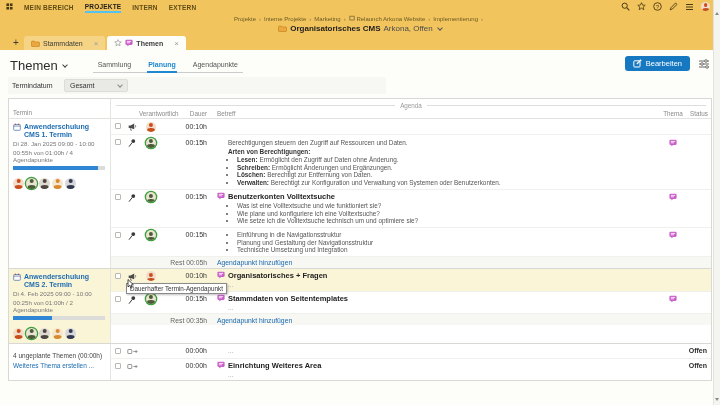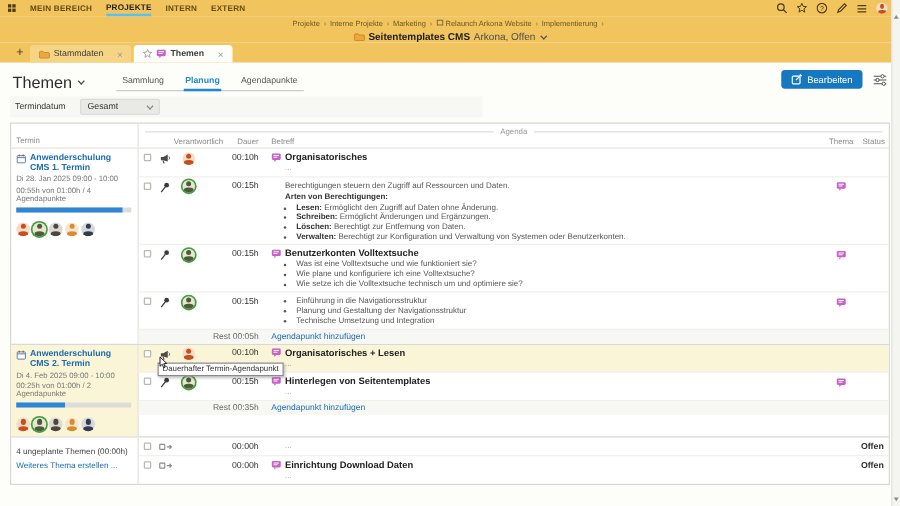--- a/index.html
+++ b/index.html
@@ -175,21 +175,21 @@
             <rect x="0.8" y="1.2" width="4.4" height="3.8" fill="none" stroke="#7a6a3a" stroke-width="0.8"></rect>
           </svg>
         </span> <span class="crumb">Relaunch Arkona Website</span><span class="sep">›</span><span class="crumb">Implementierung</span><span class="sep">›</span>
     </div>
     <div class="ctx-title">
       <span class="ic">
           <svg width="9" height="7" viewBox="0 0 9 7">
             <path d="M0.5 1.8 C0.5 1.4 0.8 1.1 1.2 1.1 H3.4 L4.2 2 H7.8 C8.2 2 8.5 2.3 8.5 2.7 V5.8 C8.5 6.2 8.2 6.5 7.8 6.5 H1.2 C0.8 6.5 0.5 6.2 0.5 5.8 Z" fill="#eba83f" stroke="#c07c1a" stroke-width="0.6"></path>
           </svg>
         </span>
-      <b>Seitentemplates CMS</b>
+      <b>Organisatorisches CMS</b>
       <span>Arkona, Offen</span>
       <span class="chev"></span>
     </div>
   </div>
 
   <div class="tabbar">
     <span class="newtab">+</span>
     <span class="tab">
       <span class="ic">
           <svg width="9" height="7" viewBox="0 0 9 7">
@@ -317,33 +317,20 @@
                       <path d="M3.4 6.4 L4.3 8.8" stroke="#4a4a4a" stroke-width="0.9" fill="none"></path>
                       <path d="M8.1 3.1 C8.9 3.7 8.9 5 8.1 5.6" stroke="#4a4a4a" stroke-width="0.7" fill="none"></path>
                     </svg>
                   </span>
                 </span>
       <span class="avcell">
                   <span class="avatar" style="--bg:#f3ddc9;--fg:#c94e1e;width:10px;height:10px"></span>
                 </span>
       <span class="dauer">00:10h</span>
       <span></span>
-      <div class="betreff">
-                  <div class="title-line">
-                    <span class="ic">
-                      <svg width="8" height="8" viewBox="0 0 8 8">
-                        <rect x="0.4" y="0.7" width="7.2" height="5.2" rx="1.1" fill="#c95fc9"></rect>
-                        <path d="M1.8 2.4 H6.2 M1.8 3.8 H5" stroke="#fff" stroke-width="0.8"></path>
-                        <path d="M2.4 5.9 L2.4 7.5 L4.1 5.9 Z" fill="#c95fc9"></path>
-                      </svg>
-                    </span>
-                    <b>Organisatorisches</b>
-                  </div>
-                  <div class="sub">...</div>
-                </div>
       <span class="themacell"></span>
       <span class="statuscell"></span>
 
     </div>
               <div class="row grid">
       <span>
                   <span class="cb"></span>
                 </span>
       <span class="typecell">
                   <span class="ic">
@@ -514,21 +501,21 @@
       <span></span>
       <div class="betreff">
                   <div class="title-line">
                     <span class="ic">
                       <svg width="8" height="8" viewBox="0 0 8 8">
                         <rect x="0.4" y="0.7" width="7.2" height="5.2" rx="1.1" fill="#c95fc9"></rect>
                         <path d="M1.8 2.4 H6.2 M1.8 3.8 H5" stroke="#fff" stroke-width="0.8"></path>
                         <path d="M2.4 5.9 L2.4 7.5 L4.1 5.9 Z" fill="#c95fc9"></path>
                       </svg>
                     </span>
-                    <b>Organisatorisches + Lesen</b>
+                    <b>Organisatorisches + Fragen</b>
                   </div>
                   <div class="sub">...</div>
                 </div>
       <span class="themacell"></span>
       <span class="statuscell"></span>
       <span class="cursorpt"><svg width="8" height="11" viewBox="0 0 8 11">
                     <path d="M1 0.5 L1 8 L2.8 6.4 L3.9 9.2 L5.1 8.7 L4 6 L6.4 5.8 Z" fill="#fff" stroke="#000" stroke-width="0.7"></path>
                   </svg></span>
       <div class="tooltip">Dauerhafter Termin-Agendapunkt</div>
     </div>
@@ -551,21 +538,21 @@
       <span></span>
       <div class="betreff">
                   <div class="title-line">
                     <span class="ic">
                       <svg width="8" height="8" viewBox="0 0 8 8">
                         <rect x="0.4" y="0.7" width="7.2" height="5.2" rx="1.1" fill="#c95fc9"></rect>
                         <path d="M1.8 2.4 H6.2 M1.8 3.8 H5" stroke="#fff" stroke-width="0.8"></path>
                         <path d="M2.4 5.9 L2.4 7.5 L4.1 5.9 Z" fill="#c95fc9"></path>
                       </svg>
                     </span>
-                    <b>Hinterlegen von Seitentemplates</b>
+                    <b>Stammdaten von Seitentemplates</b>
                   </div>
                   <div class="sub">...</div>
                 </div>
       <span class="themacell">
                   <span class="ic">
                     <svg width="8" height="8" viewBox="0 0 8 8">
                       <rect x="0.4" y="0.7" width="7.2" height="5.2" rx="1.1" fill="#c95fc9"></rect>
                       <path d="M1.8 2.4 H6.2 M1.8 3.8 H5" stroke="#fff" stroke-width="0.8"></path>
                       <path d="M2.4 5.9 L2.4 7.5 L4.1 5.9 Z" fill="#c95fc9"></path>
                     </svg>
@@ -625,21 +612,21 @@
       <span></span>
       <div class="betreff">
                   <div class="title-line">
                     <span class="ic">
                       <svg width="8" height="8" viewBox="0 0 8 8">
                         <rect x="0.4" y="0.7" width="7.2" height="5.2" rx="1.1" fill="#c95fc9"></rect>
                         <path d="M1.8 2.4 H6.2 M1.8 3.8 H5" stroke="#fff" stroke-width="0.8"></path>
                         <path d="M2.4 5.9 L2.4 7.5 L4.1 5.9 Z" fill="#c95fc9"></path>
                       </svg>
                     </span>
-                    <b>Einrichtung Download Daten</b>
+                    <b>Einrichtung Weiteres Area</b>
                   </div>
                   <div class="sub">...</div>
                 </div>
       <span class="themacell"></span>
       <span class="statuscell">Offen</span>
 
     </div>
             </div>
      </div>
         </div>

